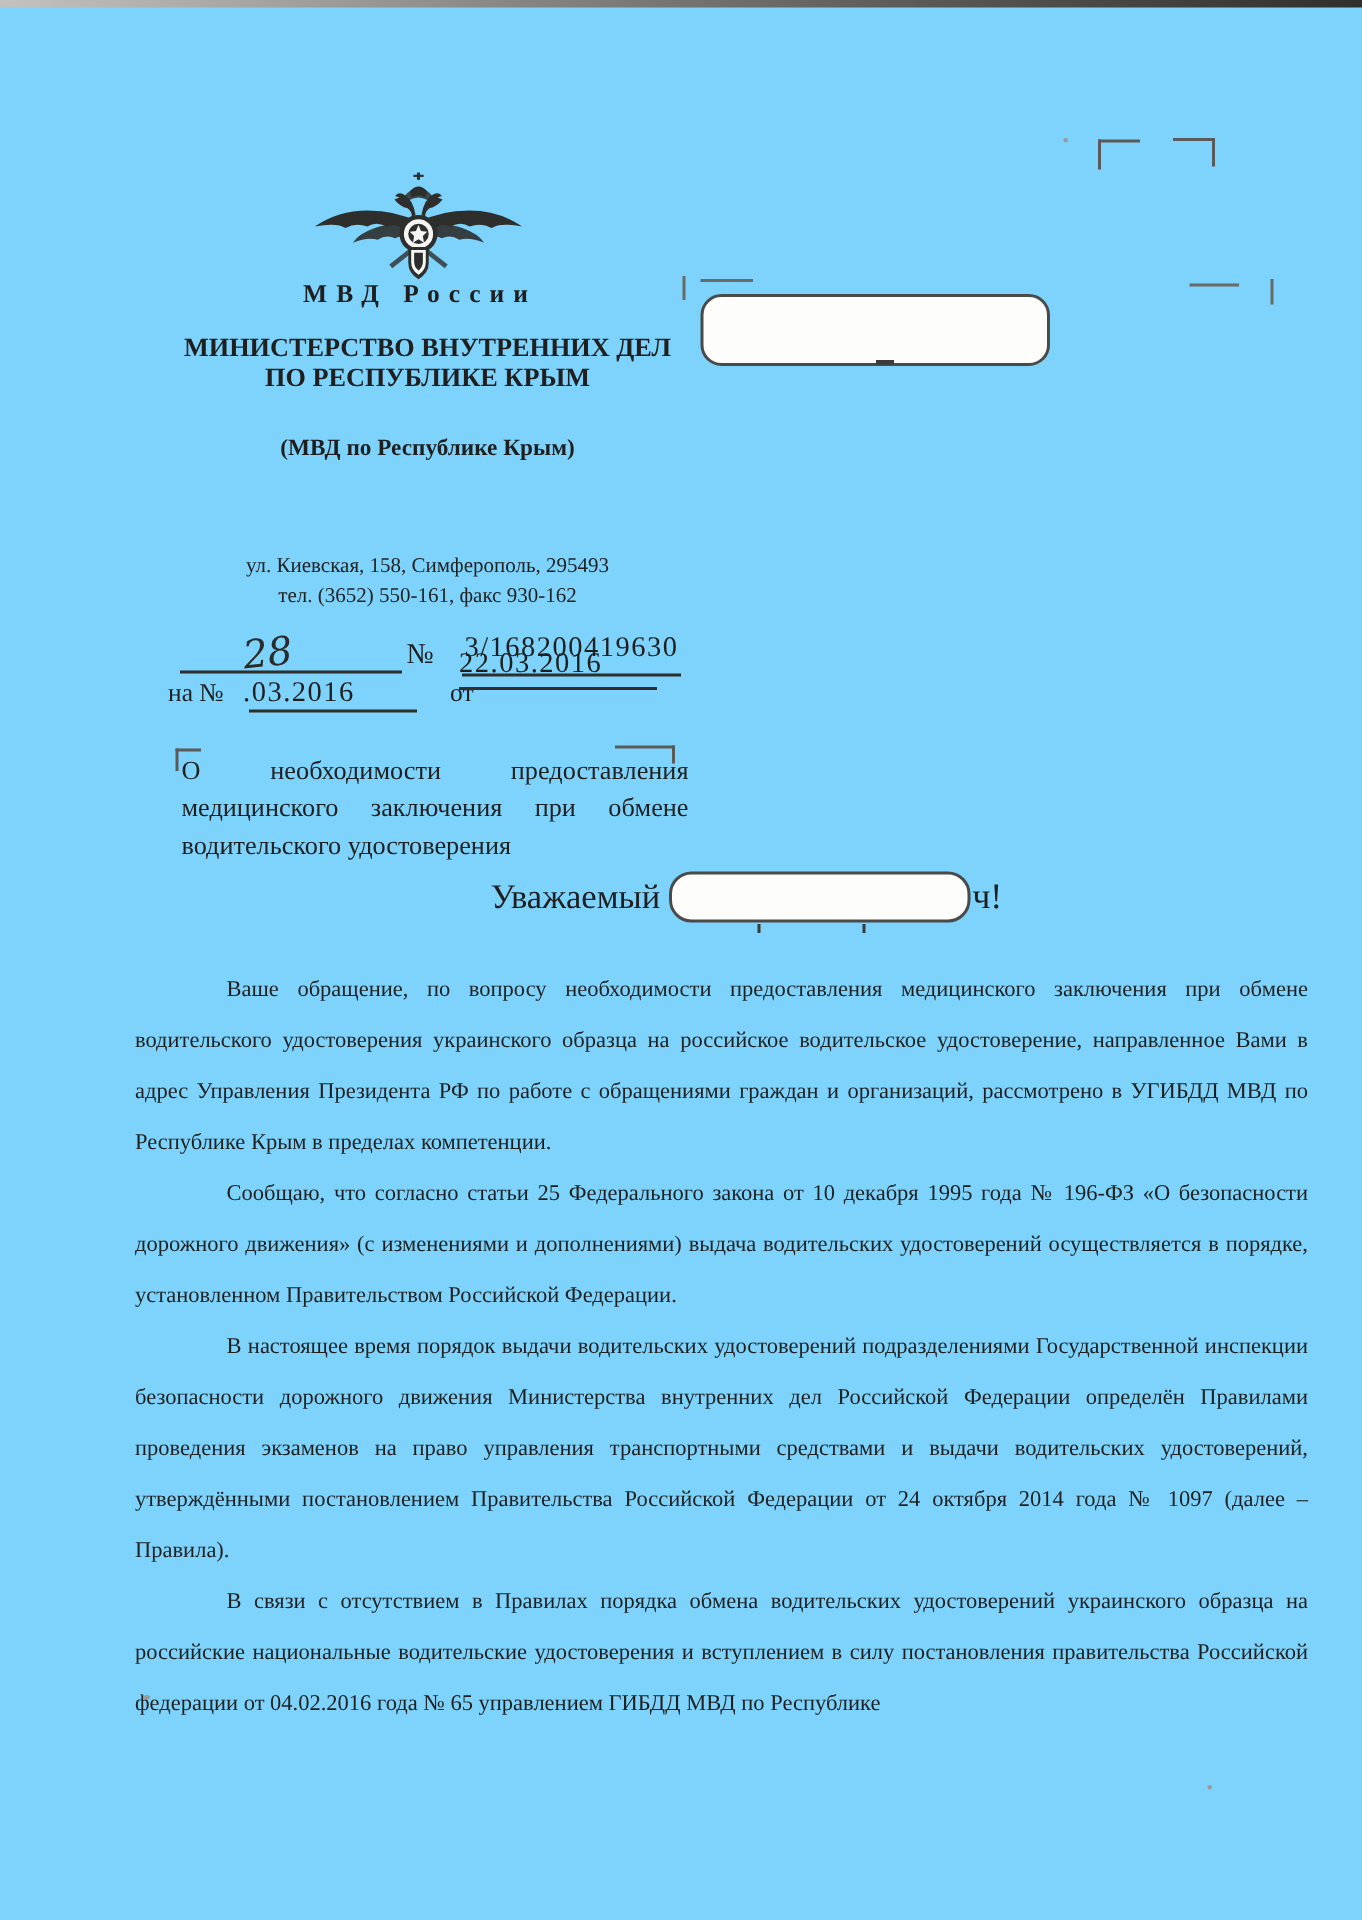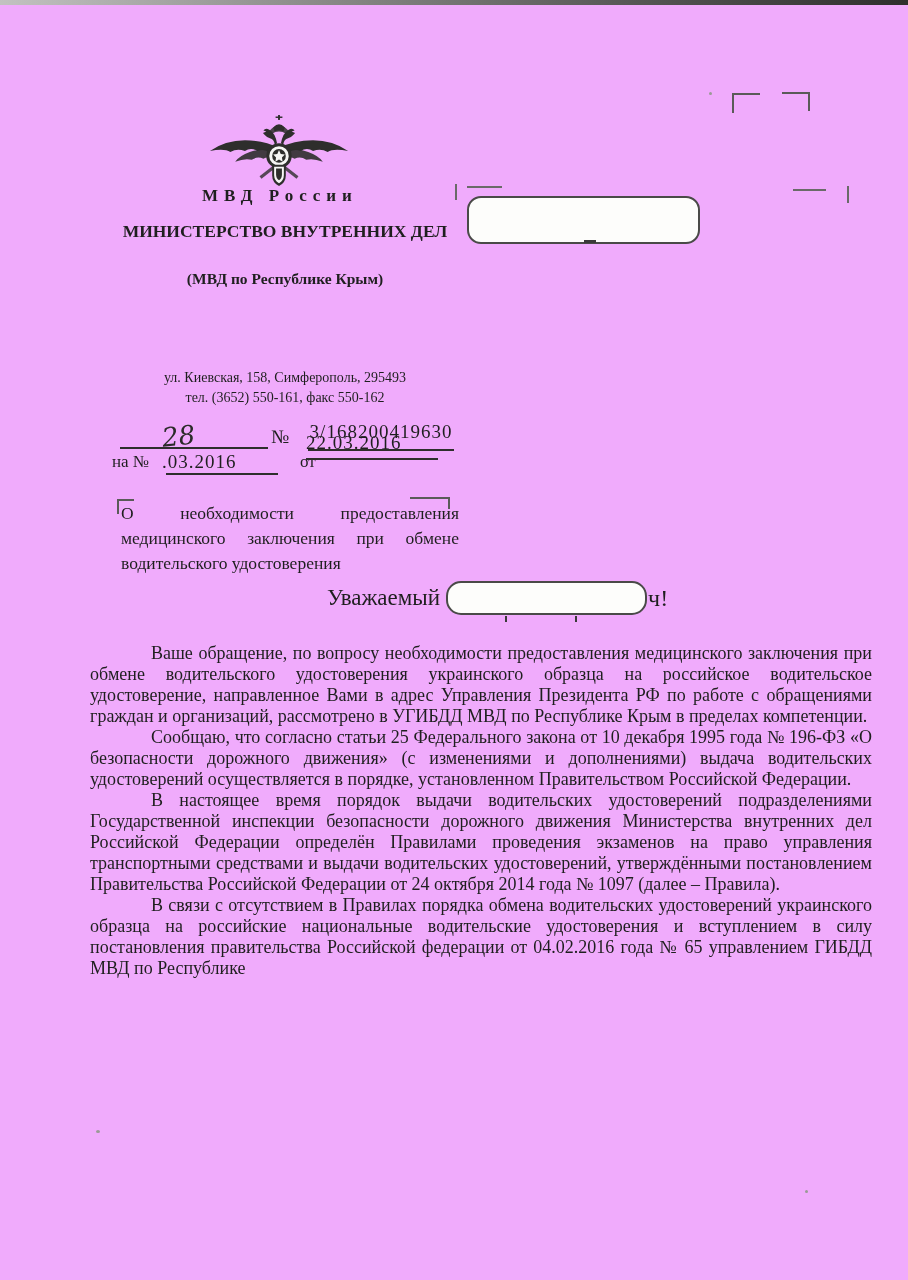--- a/index.html
+++ b/index.html
@@ -1,18 +1,18 @@
 <!DOCTYPE html>
 <html><head>
 <meta charset="utf-8">
 <style>
   html,body{margin:0;padding:0;background:#e8e8e6;}
   .page{
     position:relative;width:908px;height:1280px;margin:0 auto;
-    background:#f0abfc;overflow:hidden;
+    background:#7dd3fc;overflow:hidden;
     font-family:"Liberation Serif", serif;color:#1f1f1f;
   }
   
   .top-edge{position:absolute;left:0;top:0;width:908px;height:5px;
     background:linear-gradient(to right,#c2c2c0,#8a8a88 35%,#565654 70%,#2f2f2d);}
   .speck{position:absolute;background:#9a9a96;border-radius:50%;}
   .crop{position:absolute;border:0 solid #5a5a58;}
   .crop.tl{border-top-width:2px;border-left-width:2px;}
   .crop.tr{border-top-width:2px;border-right-width:2px;}
   
@@ -45,21 +45,21 @@
   .subject{position:absolute;left:121px;top:501px;width:338px;
     font-size:17.5px;line-height:25px;text-align:justify;}
   
   .salutation{position:absolute;left:327px;top:581px;display:flex;align-items:center;}
   .salutation .word{font-size:23px;}
   .salutation .name-box{width:197px;height:30px;border:2px solid #4a4a48;
     border-radius:15px;margin-left:6px;background:#fdfdfb;}
   .salutation .suffix{font-size:24px;margin-left:1px;}
   
   .body-text{position:absolute;left:90px;top:643px;width:782px;
-    font-size:18px;line-height:21px;text-align:justify;}
+    font-size:15px;line-height:34px;text-align:justify;}
   .body-text p{margin:0;text-indent:61px;}
 </style>
 </head>
 <body>
 
 <div class="page">
 
   <div class="top-edge"></div>
   <div class="crop tl" style="left:732px;top:93px;width:26px;height:18px;"></div>
   <div class="crop tr" style="left:782px;top:92px;width:26px;height:17px;"></div>
@@ -88,27 +88,28 @@
       <path d="M150 74 l3.5 8 l8.5 1 l-6 6 l1.5 9 l-7.5 -4.5 l-7.5 4.5 l1.5 -9 l-6 -6 l8.5 -1 z" fill="#f6f6f4"></path>
       <path d="M136 104 h28 v22 q0 14 -14 22 q-14 -8 -14 -22 z"></path>
       <path d="M140 108 h20 v17 q0 11 -10 17 q-10 -6 -10 -17 z" fill="#f6f6f4"></path>
       <path d="M144 112 h12 v12 q0 8 -6 12 q-6 -4 -6 -12 z"></path>
     </g>
   </svg>
   <div class="eagle-caption">МВД России</div>
 
   <div class="ministry">
     <div>МИНИСТЕРСТВО ВНУТРЕННИХ ДЕЛ</div>
+    <div>ПО РЕСПУБЛИКЕ КРЫМ</div>
     <div class="l3">(МВД по Республике Крым)</div>
   </div>
 
 
   <div class="address">
     <div>ул. Киевская, 158, Симферополь, 295493</div>
-    <div>тел. (3652) 550-161, факс 550-162</div>
+    <div>тел. (3652) 550-161, факс 930-162</div>
   </div>
 
   <div class="vtick" style="left:455px;top:184px;height:16px;"></div>
   <div class="hdash" style="left:467px;top:186px;width:35px;"></div>
   <div class="redact-box" style="left:467px;top:196px;width:229px;height:44px;"></div>
   <div class="notch" style="left:584px;top:240px;width:12px;height:3px;"></div>
   <div class="hdash" style="left:793px;top:189px;width:33px;"></div>
   <div class="vtick" style="left:847px;top:186px;height:17px;"></div>
 
   <div class="ref-underline row1seg1">

